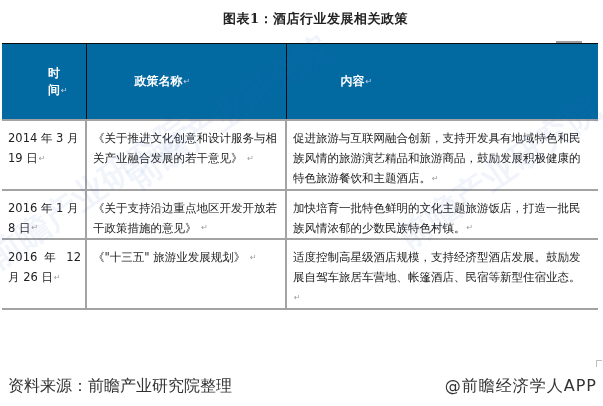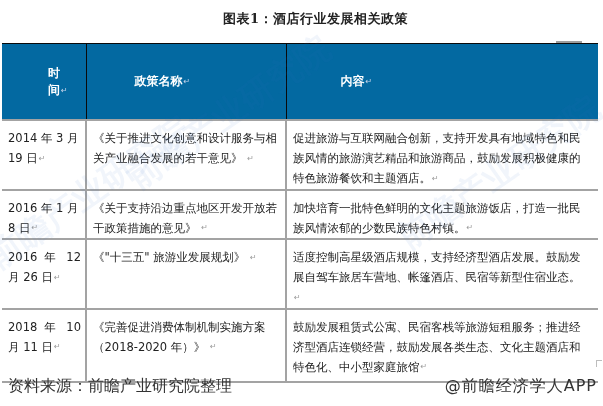--- a/index.html
+++ b/index.html
@@ -165,25 +165,20 @@
       <tr class="r2">
         <td class="time"><span>2016 年 1 月 8 日</span><span class="ret">↵</span></td>
         <td><span>《关于支持沿边重点地区开发开放若干政策措施的意见》</span> <span class="ret">↵</span></td>
         <td><span>加快培育一批特色鲜明的文化主题旅游饭店，打造一批民族风情浓郁的少数民族特色村镇。</span><span class="ret">↵</span></td>
       </tr>
       <tr class="r3">
         <td class="time justify"><span>2016 年 12 月 26 日</span><span class="ret">↵</span></td>
         <td><span>《"十三五" 旅游业发展规划》</span> <span class="ret">↵</span></td>
         <td><span>适度控制高星级酒店规模，支持经济型酒店发展。鼓励发展自驾车旅居车营地、帐篷酒店、民宿等新型住宿业态。</span><span class="ret">↵</span></td>
       </tr>
-      <tr class="r4">
-        <td class="time justify"><span>2018 年 10 月 11 日</span><span class="ret">↵</span></td>
-        <td><span>《完善促进消费体制机制实施方案（2018-2020 年）》</span> <span class="ret">↵</span></td>
-        <td><span>鼓励发展租赁式公寓、民宿客栈等旅游短租服务；推进经济型酒店连锁经营，鼓励发展各类生态、文化主题酒店和特色化、中小型家庭旅馆</span><span class="ret">↵</span></td>
-      </tr>
     </tbody>
   </table>
 </div>
 
 <div class="wm" style="left:110px; top:90px;">前瞻产业研究院</div>
 <div class="wm" style="left:-30px; top:170px;">前瞻产业研究院</div>
 <div class="wm" style="left:380px; top:150px;">前瞻产业研究院</div>
 
 <div class="corner"></div>
 

